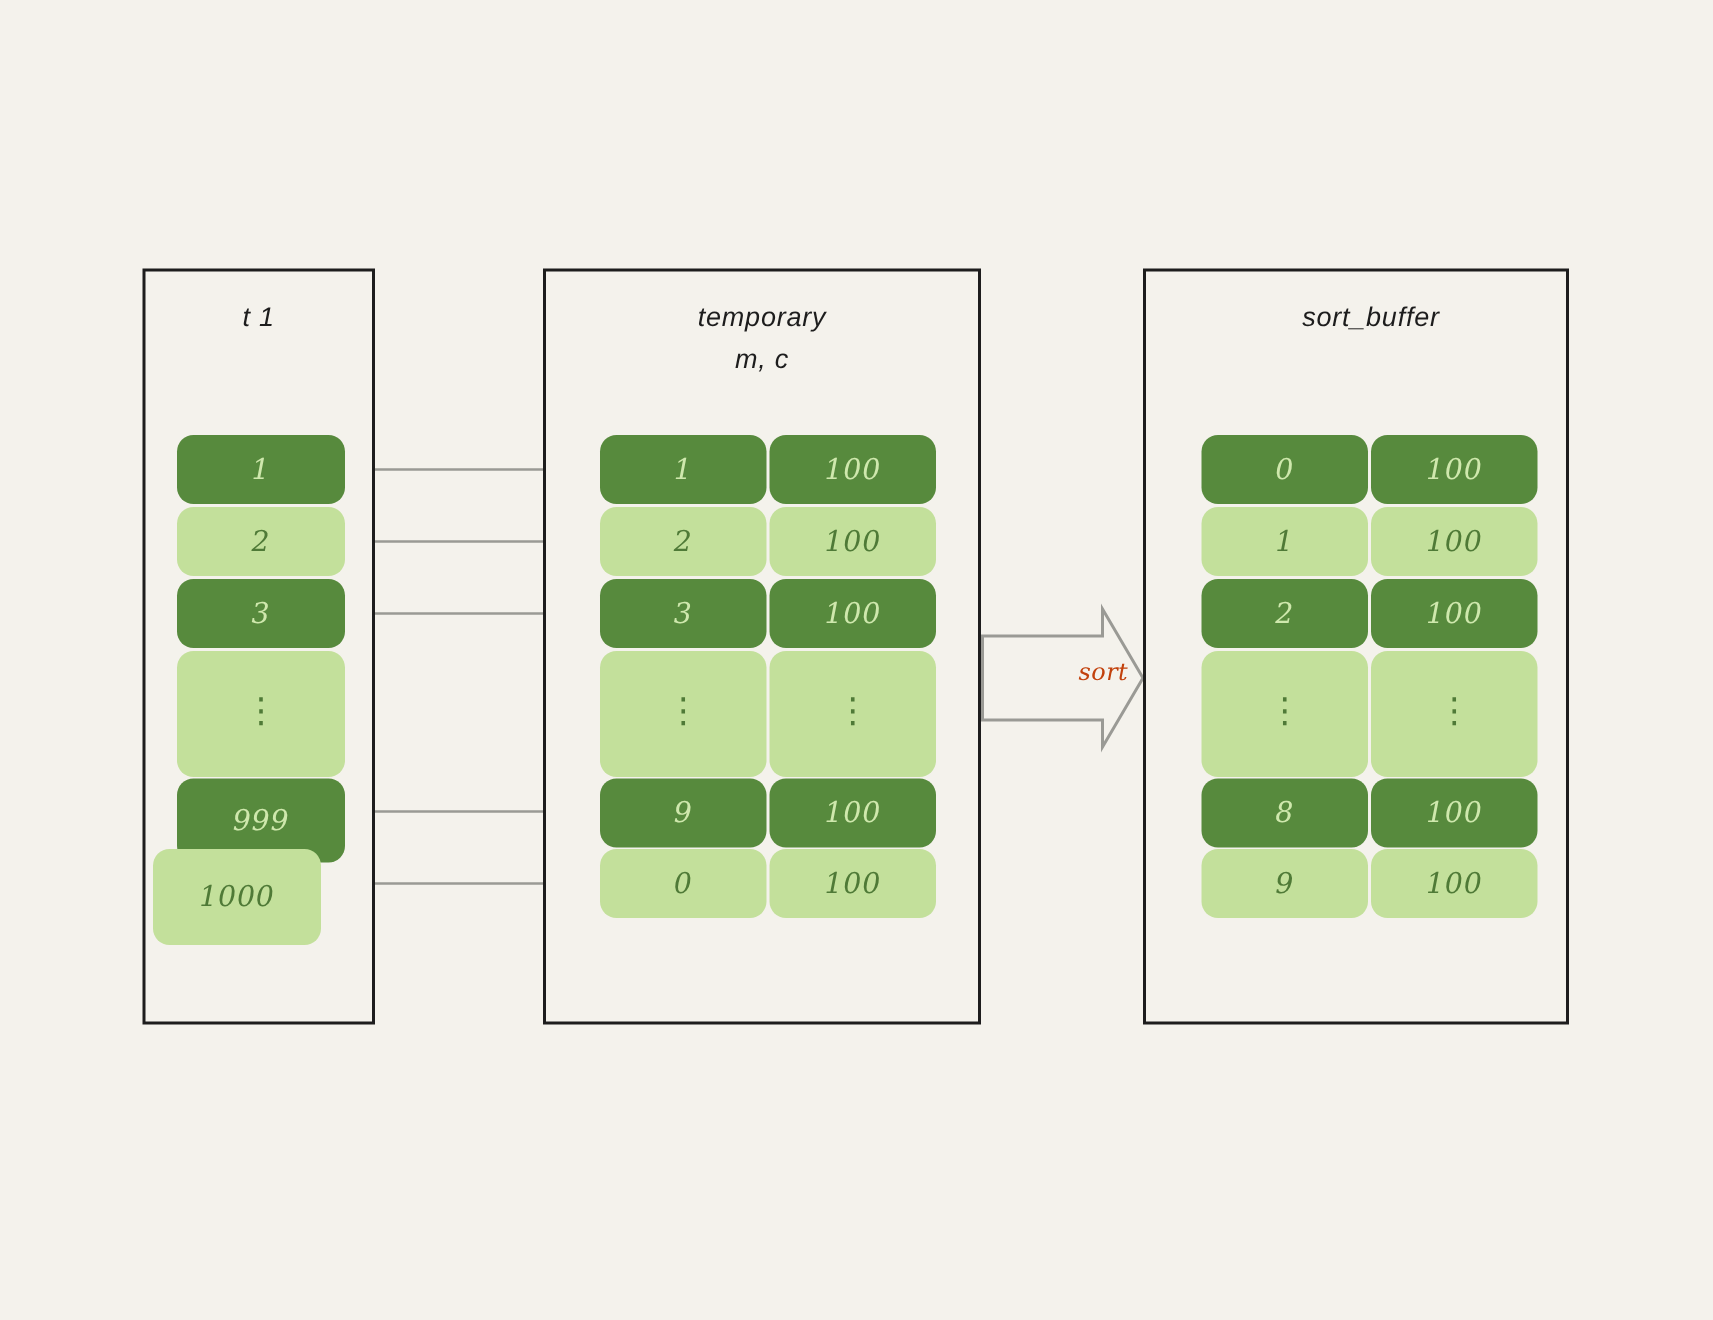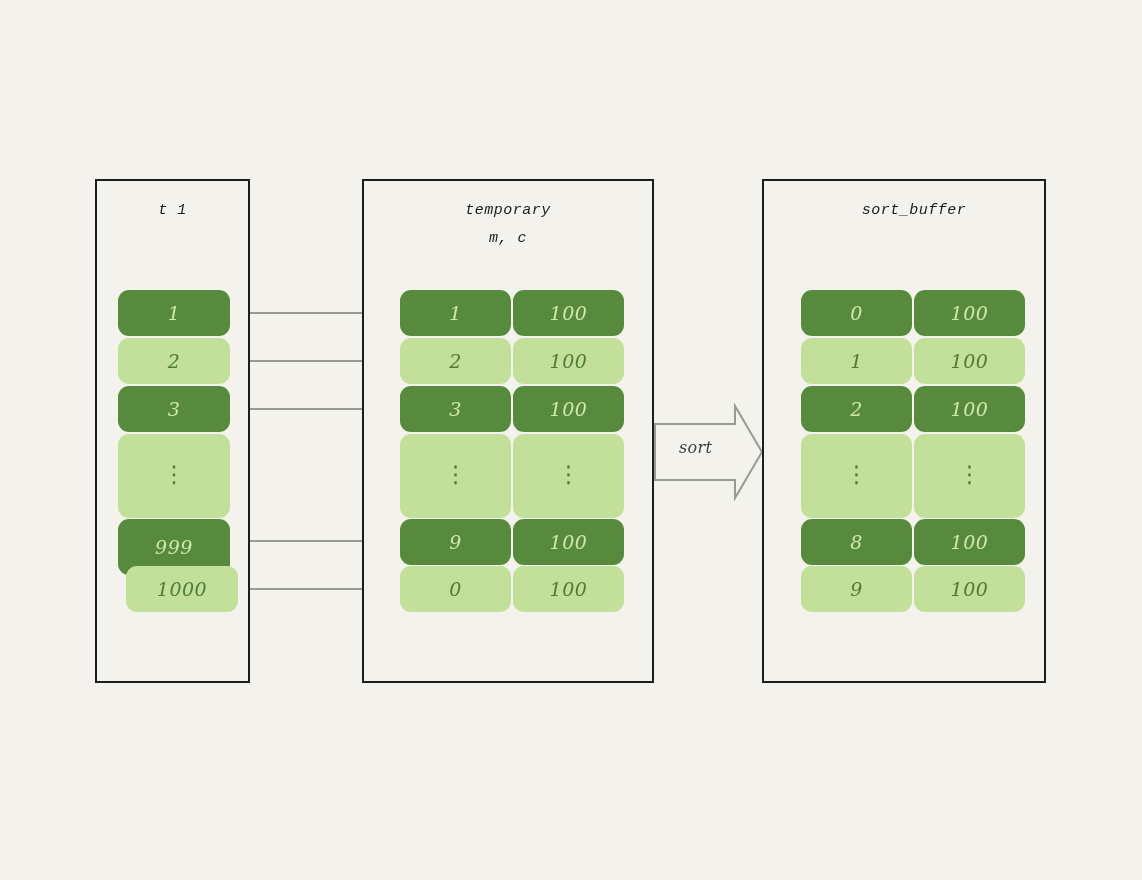--- a/index.html
+++ b/index.html
@@ -26,23 +26,23 @@
     background: #f4f2ec;
     border: 2.5px solid #1d1d1d;
     box-sizing: border-box;
   }
   .panel-title {
     position: absolute;
     left: 0;
     right: 0;
     text-align: center;
     color: #1d1d1d;
-    font-family: Liberation Mono, monospace;
+    font-family: Liberation Sans, sans-serif;
     font-style: italic;
-    font-size: 15px;
+    font-size: 18px;
     line-height: 28px;
     letter-spacing: 0.5px;
     white-space: pre-line;
   }
 
   
   .row {
     position: absolute;
     display: flex;
     gap: 2px;
@@ -77,25 +77,26 @@
     left: 0;
     top: 0;
     width: 1142px;
     height: 880px;
     pointer-events: none;
   }
 
   
   .sort-label {
     position: absolute;
-    color: #404040;
+    color: #c2410c;
     font-family: "DejaVu Serif", serif;
     font-style: italic;
     font-size: 16px;
     letter-spacing: 0.3px;
+    margin-left: 40px;
   }
 </style>
 </head>
 <body>
 
 <div id="canvas">
 
   <svg class="connectors" viewBox="0 0 1142 880" width="1142" height="880">
     <defs>
       <marker id="arrowhead" markerWidth="9" markerHeight="7" refX="8.5" refY="3.5" orient="auto" markerUnits="userSpaceOnUse">
@@ -127,21 +128,21 @@
     <div class="cell dark">3</div>
   </div>
   <div class="row" style="left:118px; top:434px; width:112px; height:84px;">
     <div class="cell light">
       <span class="dots">⋮</span>
     </div>
   </div>
   <div class="row" style="left:118px; top:519px; width:112px; height:56px;">
     <div class="cell dark">999</div>
   </div>
-  <div class="row" style="left:126px; top:566px; width:112px; height:46px;">
+  <div class="row" style="left:102px; top:566px; width:112px; height:64px;">
     <div class="cell light">1000</div>
   </div>
 
   <div class="panel" style="left:362px; top:179px; width:292px; height:504px;">
     <div class="panel-title" style="top:16px;">temporary
 m, c</div>
   </div>
 
   <div class="row" style="left:400px; top:290px; width:224px; height:46px;">
     <div class="cell dark">1</div>

